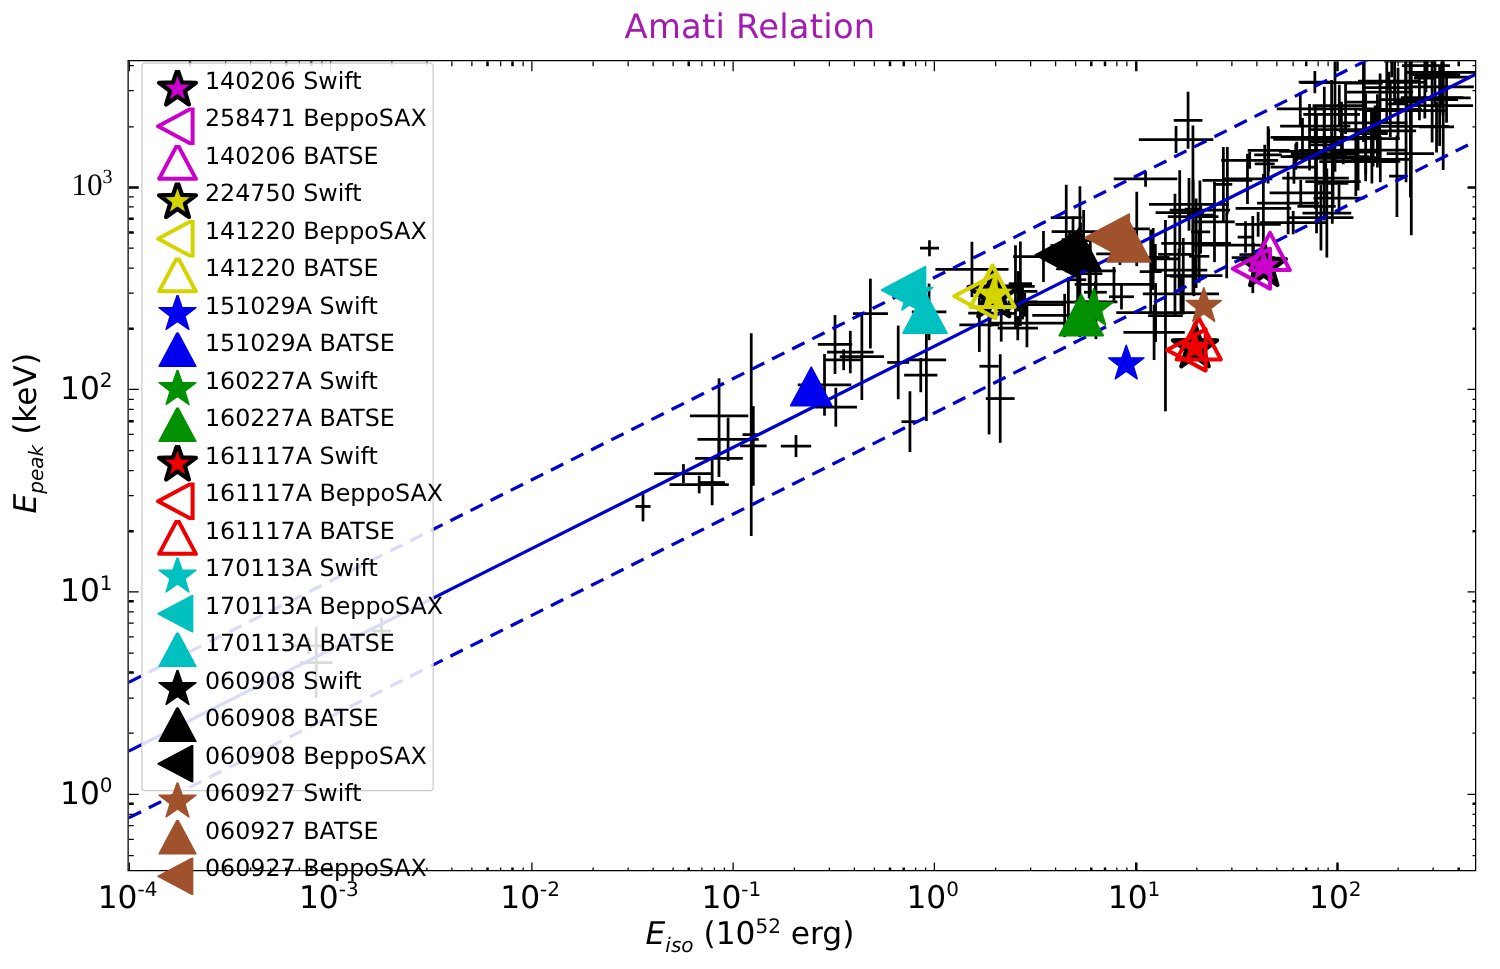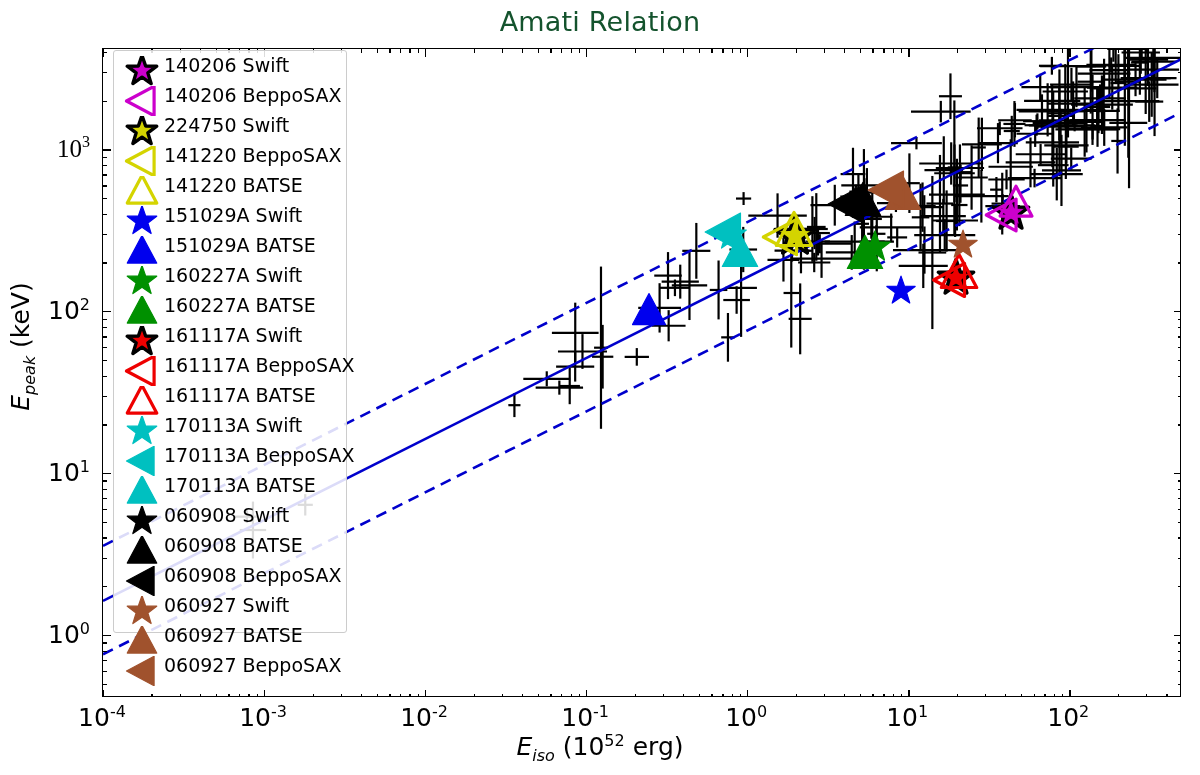--- a/index.html
+++ b/index.html
@@ -1,19 +1,19 @@
 <!DOCTYPE html>
 <html><head>
 <meta charset="utf-8">
 <title>Amati Relation</title>
 <style>
   html,body{margin:0;padding:0;}
   body{width:1200px;height:775px;background:#ffffff;font-family:"DejaVu Sans",sans-serif;overflow:hidden;}
   #root{position:relative;width:1200px;height:775px;}
-  #title{position:absolute;left:0;top:6px;width:1200px;text-align:center;font-size:27px;color:#14532d;letter-spacing:.2px;}
+  #title{position:absolute;left:0;top:6px;width:1200px;text-align:center;font-size:27px;color:#a21caf;letter-spacing:.2px;}
   #plot{position:absolute;left:102px;top:48px;width:1079px;height:649px;border:1.4px solid #000;box-sizing:border-box;background:#fff;overflow:hidden;}
   #svg-layer{position:absolute;left:0;top:0;width:1079px;height:649px;}
   .tick-lbl{position:absolute;font-size:25px;color:#000;white-space:nowrap;}
   .xt{transform:translateX(-50%);top:702px;}
   .yt{transform:translateY(-50%);right:1110px;text-align:right;}
   .tick-lbl sup{font-size:16px;vertical-align:super;}
   #xlabel{position:absolute;left:0;top:731px;width:1200px;text-align:center;font-size:25px;color:#000;}
   #ylabel{position:absolute;left:-178px;top:330px;width:400px;text-align:center;font-size:25px;color:#000;transform:rotate(-90deg);transform-origin:center center;}
   .ital{font-style:italic;}
   .sub{font-size:16px;vertical-align:sub;font-style:italic;}
@@ -620,21 +620,29 @@
           </svg>
         </div>
         <span class="leg-tx">140206 Swift</span>
       </div>
       <div class="leg-row">
         <div class="leg-mk">
           <svg width="40" height="30" viewBox="0 0 40 30">
             <path d="M-15.50,0L12.09,-14.72L12.09,14.72Z" transform="translate(20,15)" fill="none" stroke="#cc00cc" stroke-width="3.2" stroke-linejoin="round"></path>
           </svg>
         </div>
-        <span class="leg-tx">140206 BeppoSAX</span>
+        <span class="leg-tx">258471 BeppoSAX</span>
+      </div>
+      <div class="leg-row">
+        <div class="leg-mk">
+          <svg width="40" height="30" viewBox="0 0 40 30">
+            <path d="M0,-15.50L14.72,12.09L-14.72,12.09Z" transform="translate(20,15)" fill="none" stroke="#cc00cc" stroke-width="3.2" stroke-linejoin="round"></path>
+          </svg>
+        </div>
+        <span class="leg-tx">140206 BATSE</span>
       </div>
       <div class="leg-row">
         <div class="leg-mk">
           <svg width="40" height="30" viewBox="0 0 40 30">
             <path d="M0.00,-15.50L3.64,-5.02L14.74,-4.79L5.90,1.92L9.11,12.54L0.00,6.20L-9.11,12.54L-5.90,1.92L-14.74,-4.79L-3.64,-5.02Z" transform="translate(20,15)" fill="#d4d400" stroke="#000000" stroke-width="3.4" stroke-linejoin="round"></path>
           </svg>
         </div>
         <span class="leg-tx">224750 Swift</span>
       </div>
       <div class="leg-row">

